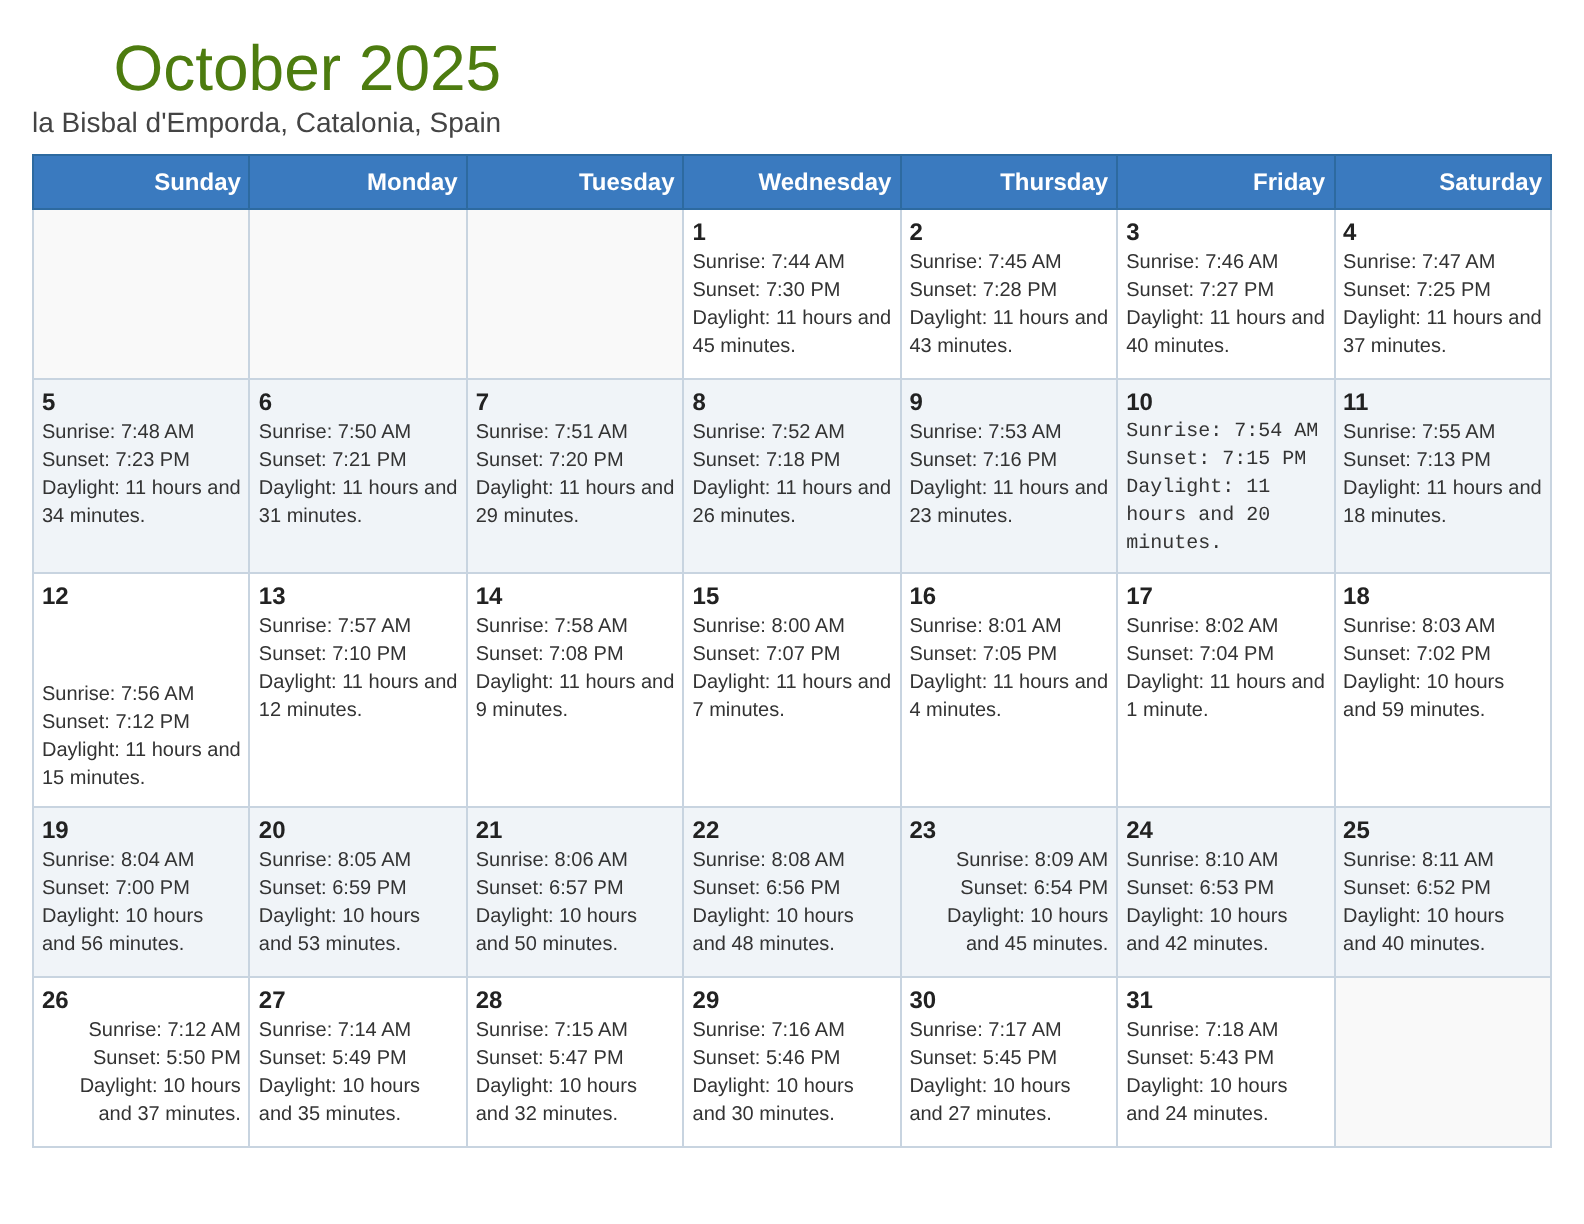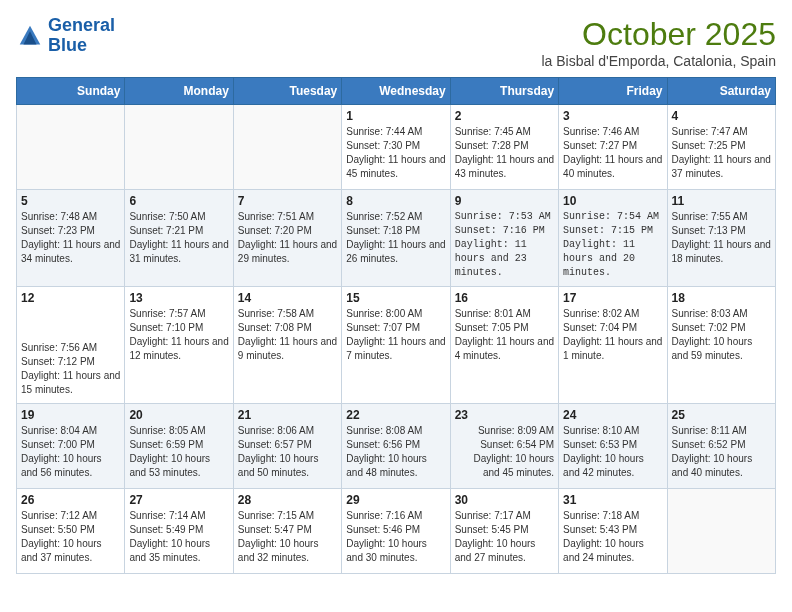--- a/index.html
+++ b/index.html
@@ -82,30 +82,20 @@
       font-size: 10px;
       color: #333;
       line-height: 1.4;
     }
     .empty { background: #f9f9f9; }
   </style>
 </head>
 <body>
 
 <div class="header">
-  <div class="logo">
-    <svg class="logo-icon" viewBox="0 0 30 30" xmlns="http://www.w3.org/2000/svg">
-      <polygon points="15,4 26,24 4,24" fill="#3a7abf"></polygon>
-      <polygon points="15,10 22,24 8,24" fill="#1a4f8a"></polygon>
-    </svg>
-    <div class="logo-text">
-      <span>General</span>
-      <span>Blue</span>
-    </div>
-  </div>
   <div class="title-block">
     <div class="month-title">October 2025</div>
     <div class="location">la Bisbal d'Emporda, Catalonia, Spain</div>
   </div>
 </div>
 
 <table>
   <thead>
     <tr>
         <th>Sunday</th>
@@ -167,21 +157,21 @@
 Daylight: 11 hours and 29 minutes.</div>
         </td>
         <td>
           <div class="day-number">8</div>
           <div class="day-info" style="white-space: pre-line;">Sunrise: 7:52 AM
 Sunset: 7:18 PM
 Daylight: 11 hours and 26 minutes.</div>
         </td>
         <td>
           <div class="day-number">9</div>
-          <div class="day-info" style="white-space: pre-line; font-family: Liberation Mono, monospace;">Sunrise: 7:53 AM
+          <div class="day-info" style="white-space: pre-line;">Sunrise: 7:53 AM
 Sunset: 7:16 PM
 Daylight: 11 hours and 23 minutes.</div>
         </td>
         <td>
           <div class="day-number">10</div>
           <div class="day-info" style="white-space: pre-line; font-family: Liberation Mono, monospace;">Sunrise: 7:54 AM
 Sunset: 7:15 PM
 Daylight: 11 hours and 20 minutes.</div>
         </td>
         <td>
@@ -275,21 +265,21 @@
         <td>
           <div class="day-number">25</div>
           <div class="day-info" style="white-space: pre-line;">Sunrise: 8:11 AM
 Sunset: 6:52 PM
 Daylight: 10 hours and 40 minutes.</div>
         </td>
       </tr>
       <tr>
         <td>
           <div class="day-number">26</div>
-          <div class="day-info" style="white-space: pre-line;">Sunrise: 7:12 AM
+          <div class="day-info" style="white-space: pre-line; text-align: right;">Sunrise: 7:12 AM
 Sunset: 5:50 PM
 Daylight: 10 hours and 37 minutes.</div>
         </td>
         <td>
           <div class="day-number">27</div>
           <div class="day-info" style="white-space: pre-line;">Sunrise: 7:14 AM
 Sunset: 5:49 PM
 Daylight: 10 hours and 35 minutes.</div>
         </td>
         <td>

